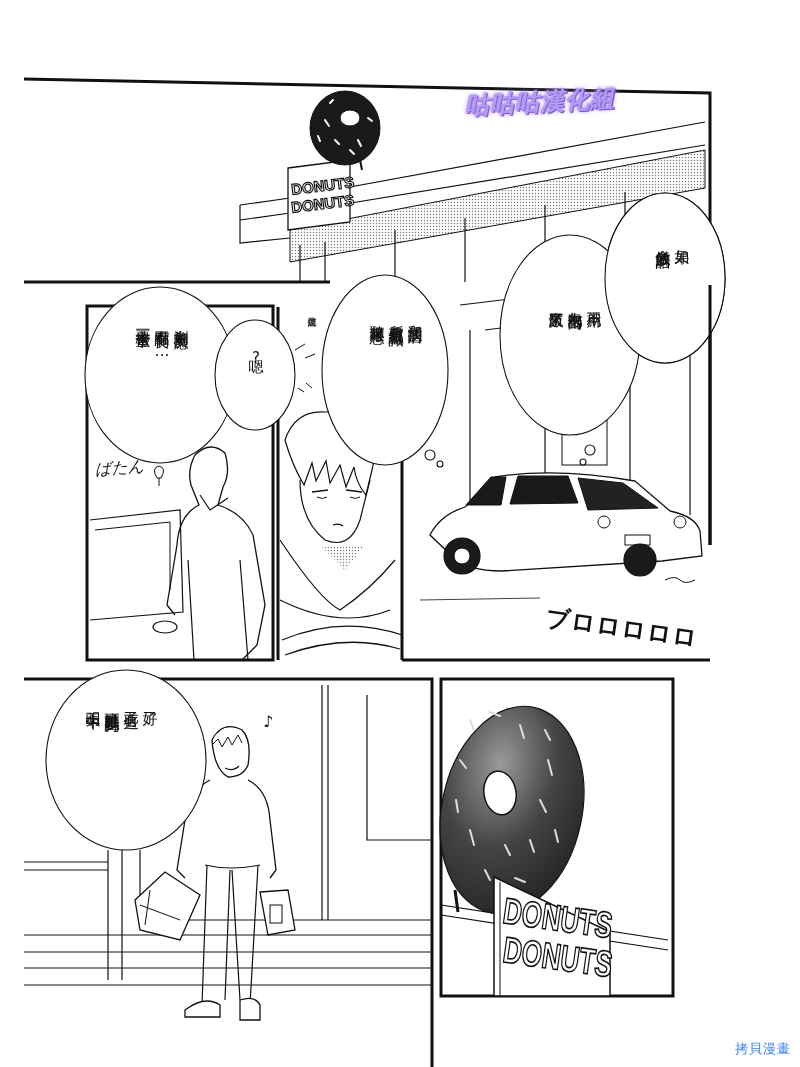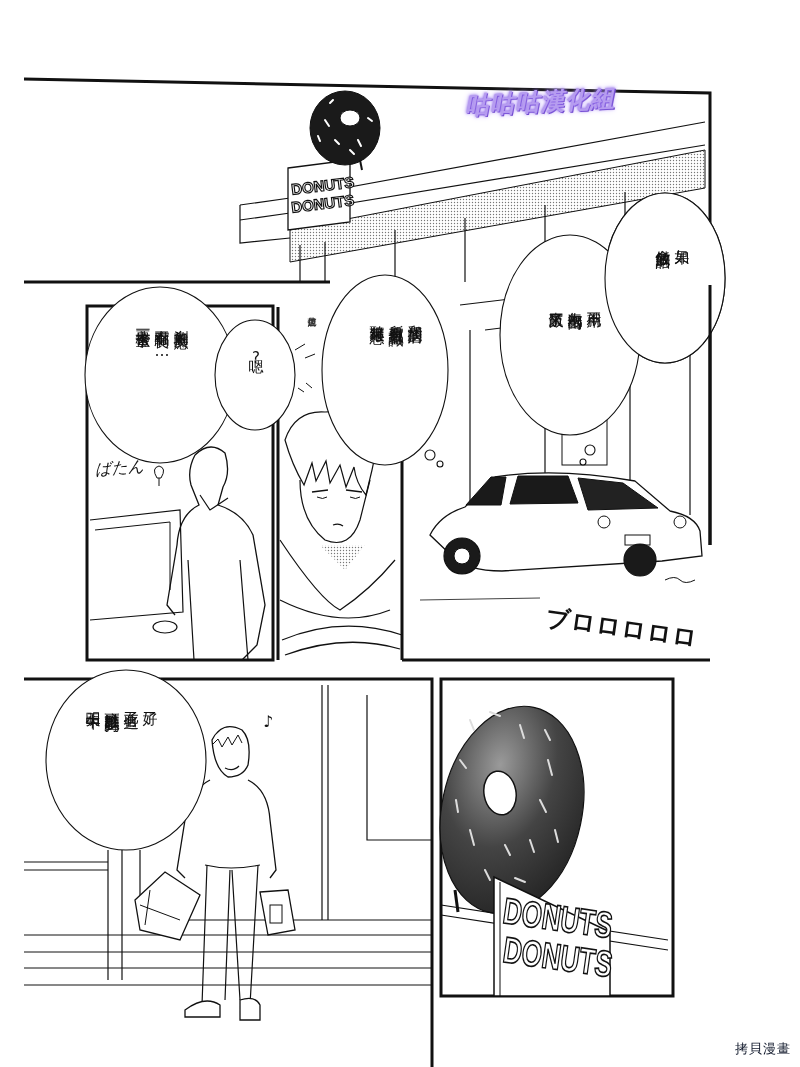--- a/index.html
+++ b/index.html
@@ -42,21 +42,21 @@
       font-style: italic;
       color: #b69cf0;
       letter-spacing: 1px;
       text-shadow: 0 0 3px #7a4fe0, 0 0 6px #cdb8ff, 1px 1px 0 #5a2fc0;
       transform: rotate(-3deg);
     }
     .watermark-bottom {
       position: absolute;
       left: 735px; top: 1040px;
       font-size: 13px;
-      color: #0f172a;
+      color: #3b82f6;
       letter-spacing: 1px;
     }
     .sign-text {
       position: absolute;
       font-family: "Liberation Sans", sans-serif;
       font-weight: bold;
       color: #fff;
       -webkit-text-stroke: 1.2px #111;
       letter-spacing: 0px;
       line-height: 1;

